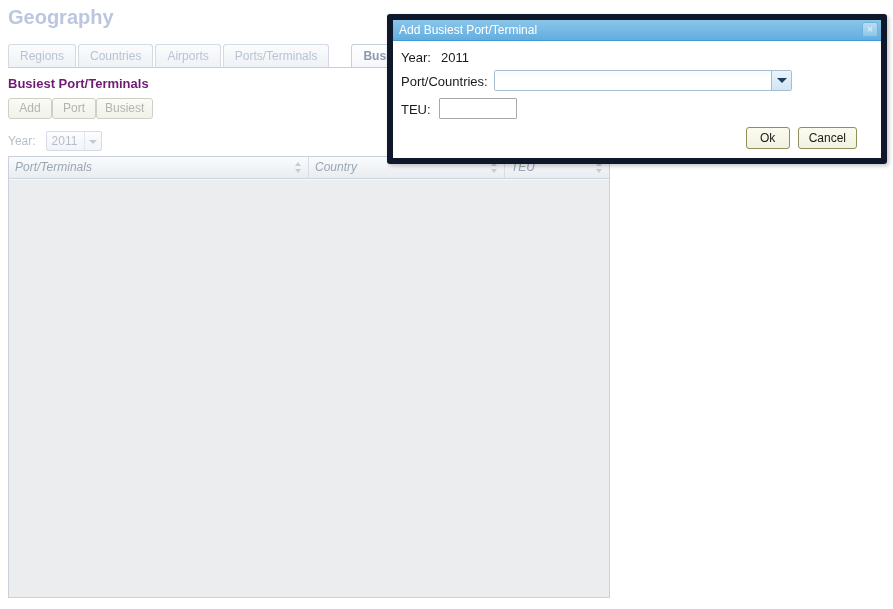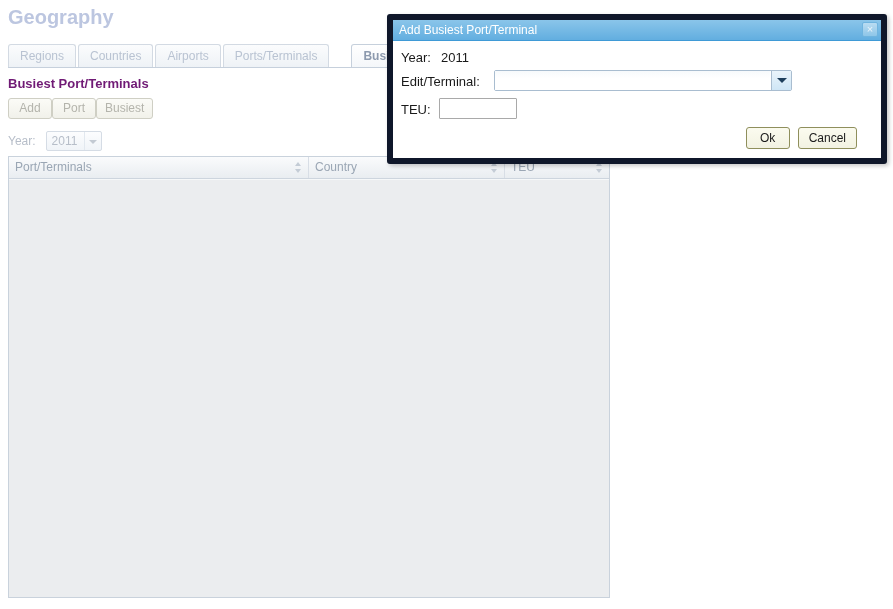--- a/index.html
+++ b/index.html
@@ -162,20 +162,21 @@
   
   .grid {
     position: absolute;
     left: 8px;
     top: 156px;
     width: 602px;
     height: 442px;
     box-sizing: border-box;
     border: 1px solid #c9d2dc;
     background: #ebedef;
+    font-style: italic;
   }
   .grid-head {
     position: relative;
     height: 22px;
     background: linear-gradient(to bottom, #fafbfc 0%, #e9edf1 100%);
     border-bottom: 1px solid #cdd5de;
     box-sizing: border-box;
   }
   .gh {
     position: relative;
@@ -449,21 +450,21 @@
     </div>
 
     <div class="dlg-body">
 
       <div class="frow row-year">
         <span class="flabel">Year:</span>
         <span class="fvalue" style="left:40px;">2011</span>
       </div>
 
       <div class="frow row-port">
-        <span class="flabel">Edit/Terminal:</span>
+        <span class="flabel">Port/Countries:</span>
         <span class="combo">
           <span class="field"></span>
           <span class="dropbtn"></span>
         </span>
       </div>
 
       <div class="frow row-teu">
         <span class="flabel">TEU:</span>
         <span class="textinput"></span>
       </div>

